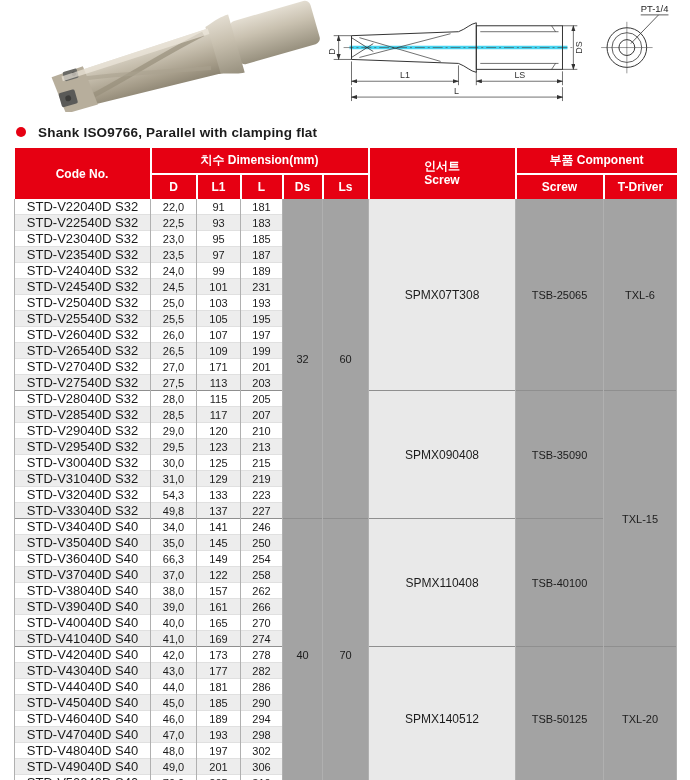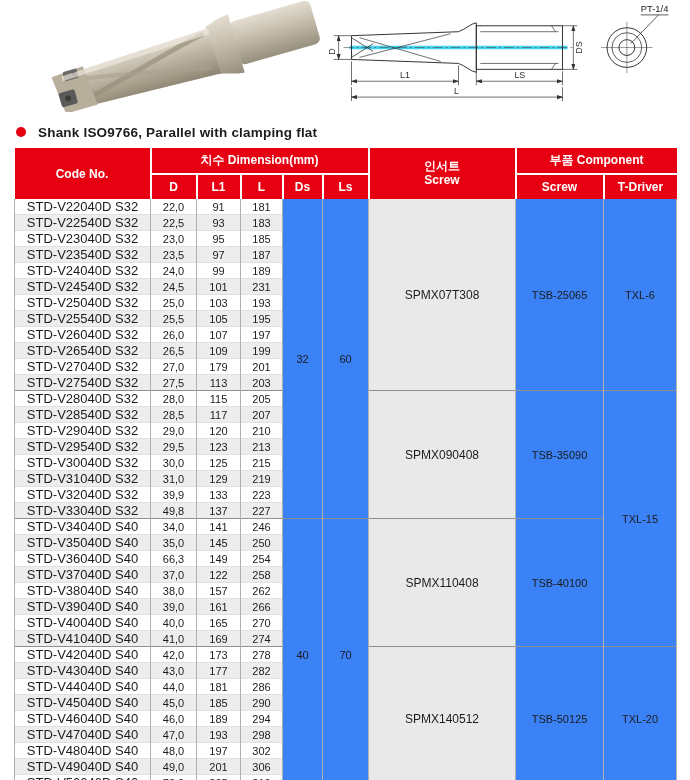--- a/index.html
+++ b/index.html
@@ -29,21 +29,21 @@
   thead th.sep-r{border-right:2px solid #fff}
   thead th.sep-b{border-bottom:2px solid #fff}
   .insert-head{line-height:1.15}
   tbody td{font-size:11px;text-align:center;vertical-align:middle;height:15.5px;
     padding:0 2px;border-right:1px solid var(--grid);border-top:1px solid var(--grid-light);
     white-space:nowrap;overflow:hidden}
   tbody td:first-child{border-left:1px solid var(--grid);font-size:13px}
   tbody tr:first-child>td{border-top:none}
   tbody tr.alt>td.striped{background:var(--row-alt)}
   tbody tr.group-start>td{border-top:1px solid var(--grid-dark)}
-  td.merged{background:#3b82f6}
+  td.merged{background:#a3a3a3}
   td.insert-col{background:var(--insert-cell);font-size:12px}
   table{border-bottom:2px solid var(--bottom-line)}
   .dim-text{font-size:9px;fill:#333}
   .pt-text{font-size:9.5px;fill:#222}
 </style>
 </head>
 <body>
 
 <div class="hero">
 
@@ -246,21 +246,21 @@
       </tr>
       <tr class="alt ">
         <td class="striped">STD-V26540D S32</td>
         <td class="striped">26,5</td>
         <td class="striped">109</td>
         <td class="striped">199</td>
       </tr>
       <tr class="">
         <td class="striped">STD-V27040D S32</td>
         <td class="striped">27,0</td>
-        <td class="striped">179</td>
+        <td class="striped">171</td>
         <td class="striped">201</td>
       </tr>
       <tr class="alt ">
         <td class="striped">STD-V27540D S32</td>
         <td class="striped">27,5</td>
         <td class="striped">113</td>
         <td class="striped">203</td>
       </tr>
       <tr class="group-start">
         <td class="striped">STD-V28040D S32</td>
@@ -296,21 +296,21 @@
         <td class="striped">215</td>
       </tr>
       <tr class="alt ">
         <td class="striped">STD-V31040D S32</td>
         <td class="striped">31,0</td>
         <td class="striped">129</td>
         <td class="striped">219</td>
       </tr>
       <tr class="">
         <td class="striped">STD-V32040D S32</td>
-        <td class="striped">39,9</td>
+        <td class="striped">54,3</td>
         <td class="striped">133</td>
         <td class="striped">223</td>
       </tr>
       <tr class="alt ">
         <td class="striped">STD-V33040D S32</td>
         <td class="striped">49,8</td>
         <td class="striped">137</td>
         <td class="striped">227</td>
       </tr>
       <tr class="group-start">

